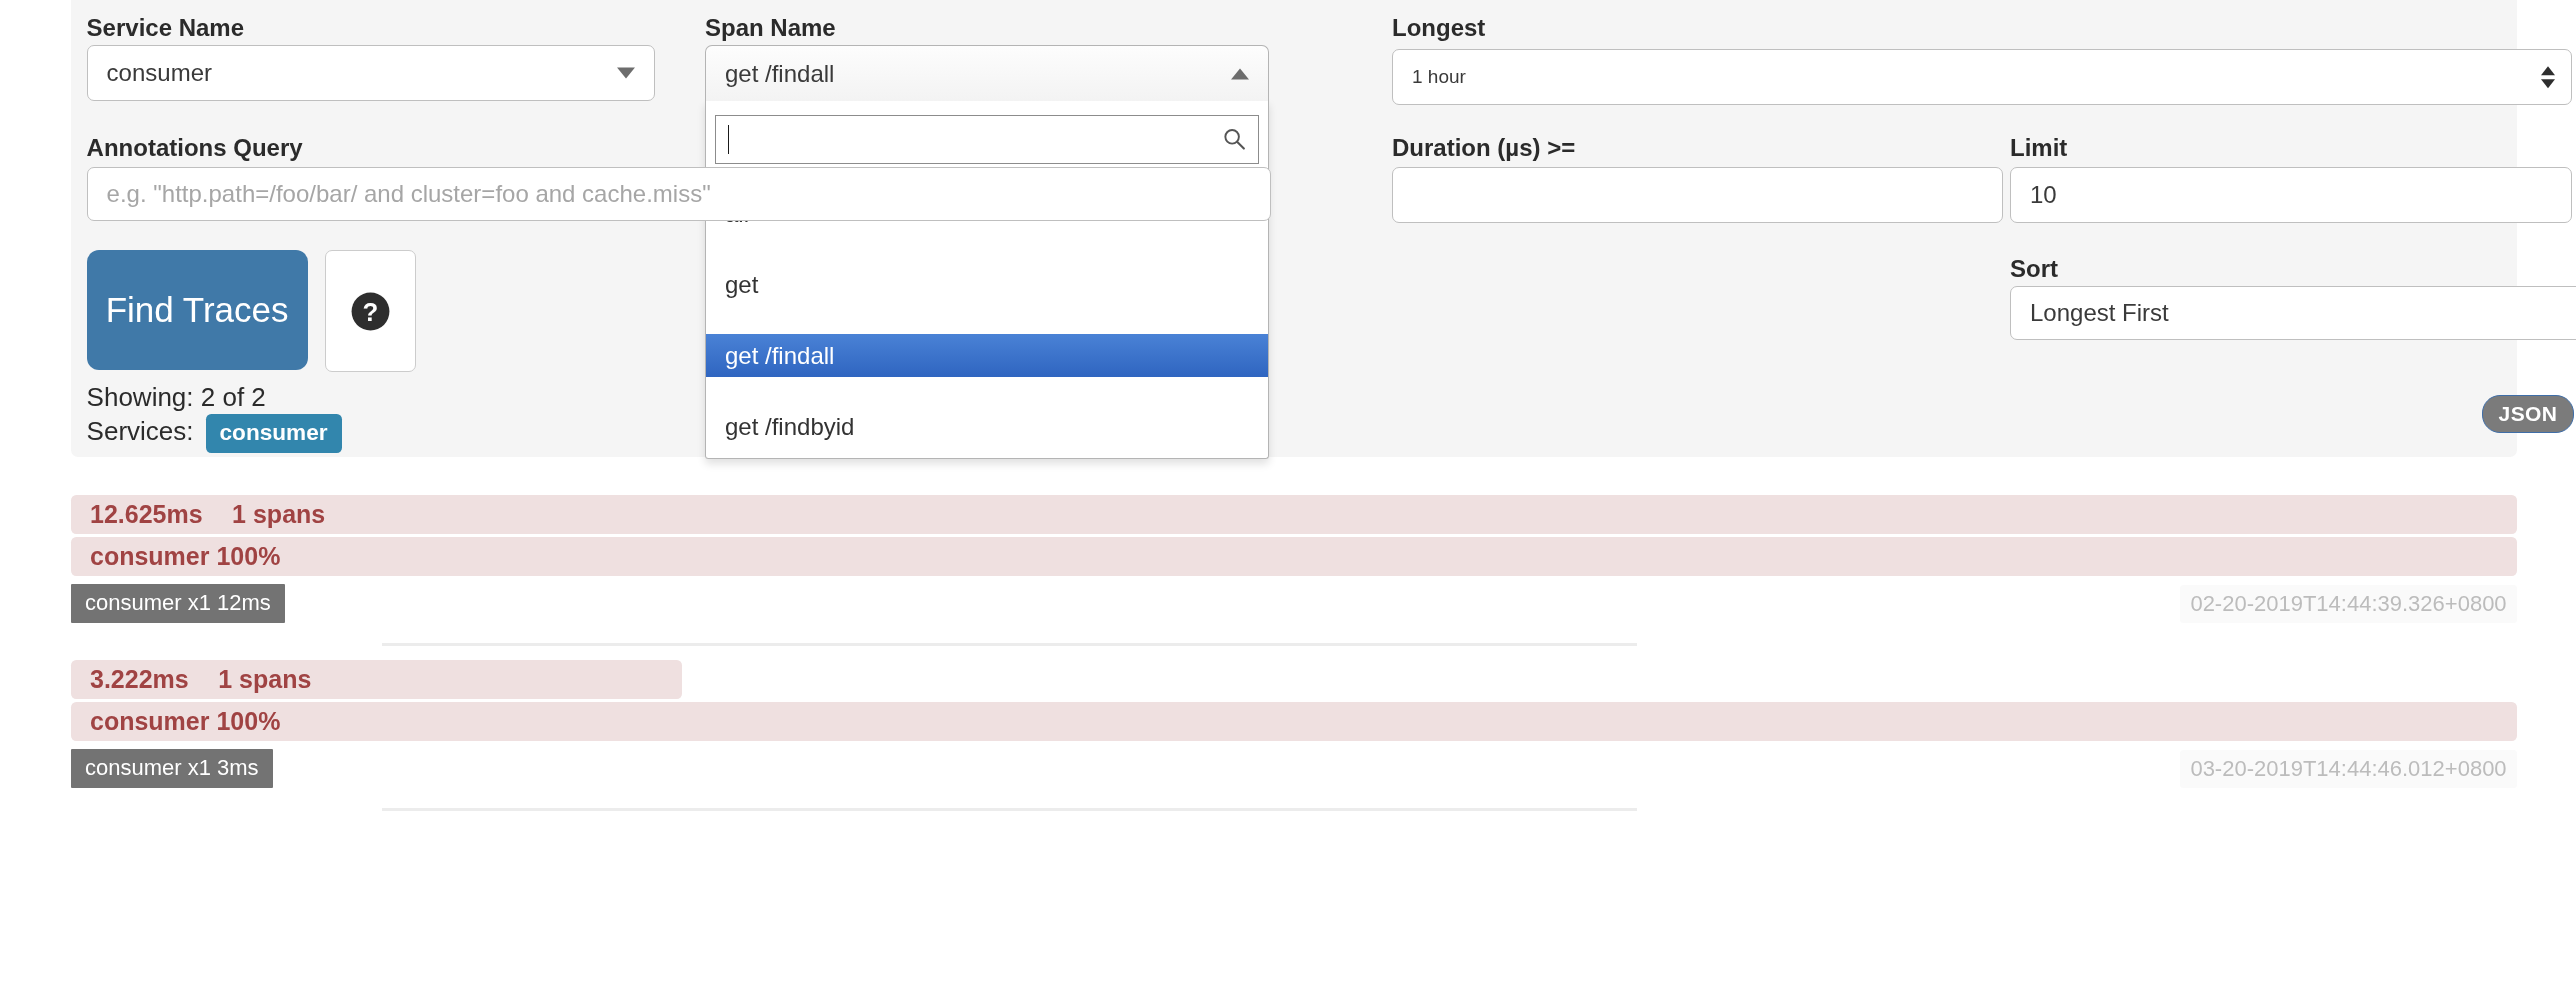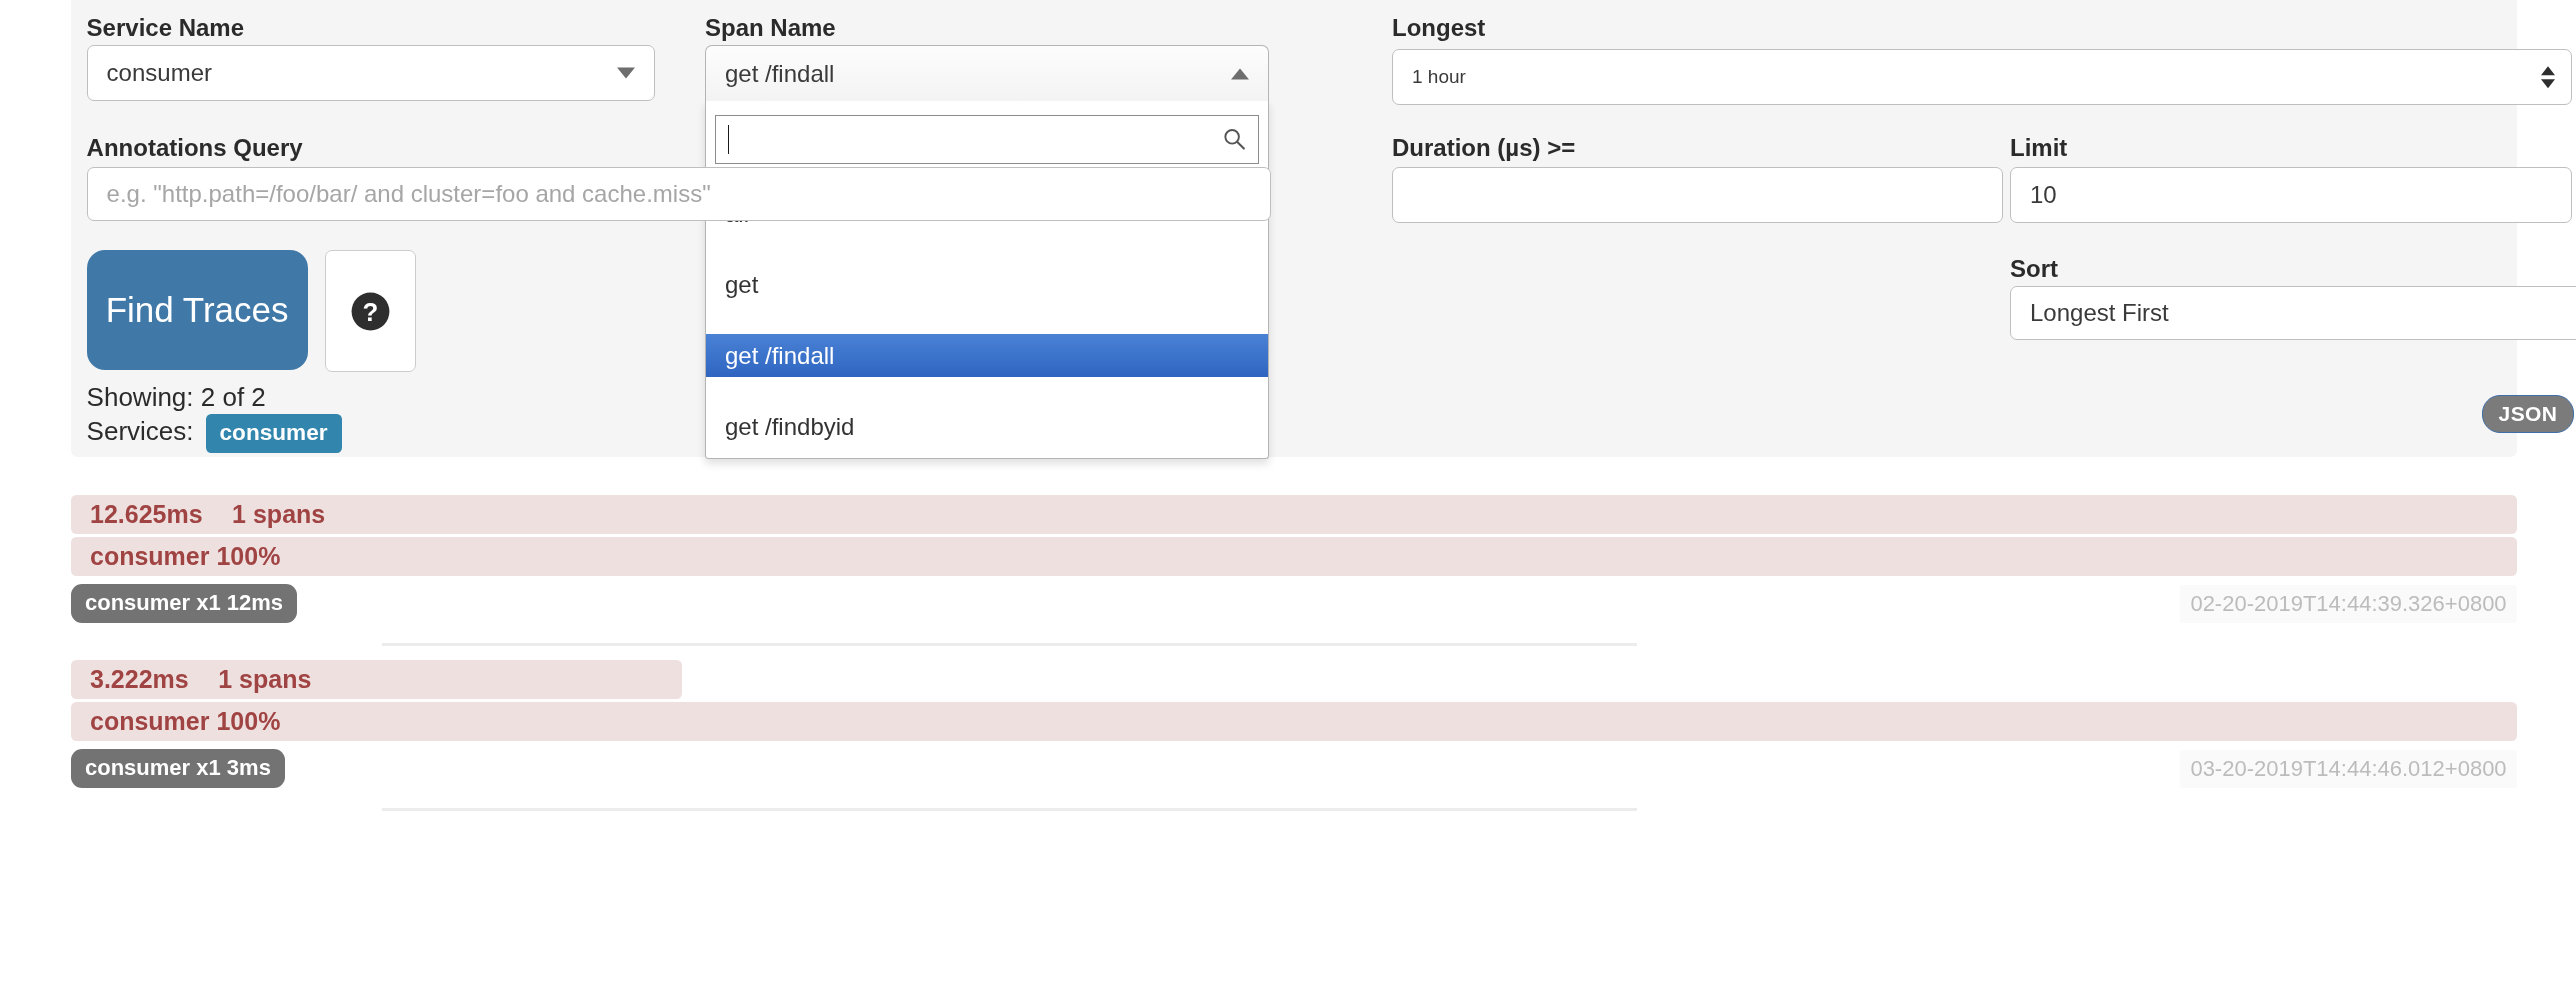--- a/index.html
+++ b/index.html
@@ -221,21 +221,21 @@
     left: 1939px; top: 286px;
     width: 654px; height: 54px;
   }
 
   
   #find-traces-button {
     position: absolute;
     left: 15.6px; top: 250px;
     width: 221px; height: 120px;
     background: #4079a8;
-    border-radius: 18px;
+    border-radius: 12px;
     color: #ffffff;
     font-size: 35px;
     display: flex;
     align-items: center;
     justify-content: center;
     border: none;
     font-family: inherit;
     cursor: pointer;
   }
   #help-button {
@@ -337,23 +337,23 @@
     left: 71px;
     width: 2446px;
     font-weight: bold;
   }
   .trace-badge {
     position: absolute;
     left: 71px;
     top: 89px;
     background: #737373;
     color: #ffffff;
-    border-radius: 11px;
+    border-radius: 1px;
     font-size: 22px;
-    font-weight: bold;
+    font-weight: normal;
     padding: 7.8px 14px 9.5px 14px;
     line-height: 1;
     white-space: nowrap;
   }
   .trace-timestamp {
     position: absolute;
     right: 59px;
     top: 90px;
     background: #fafafa;
     color: #bcbcbc;

